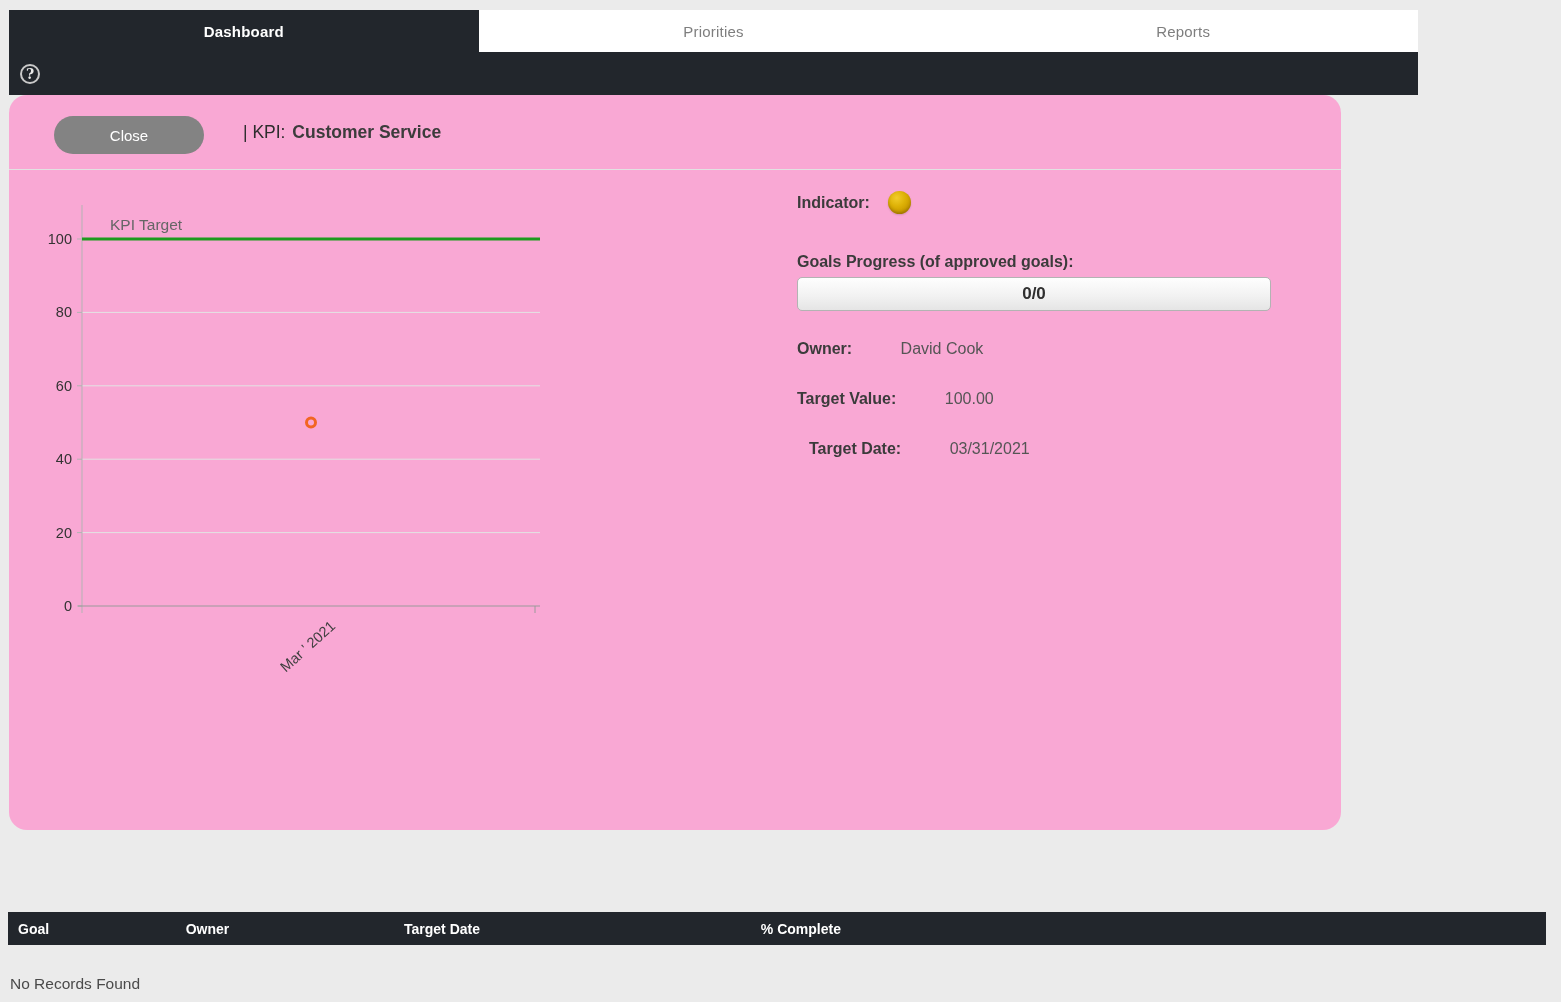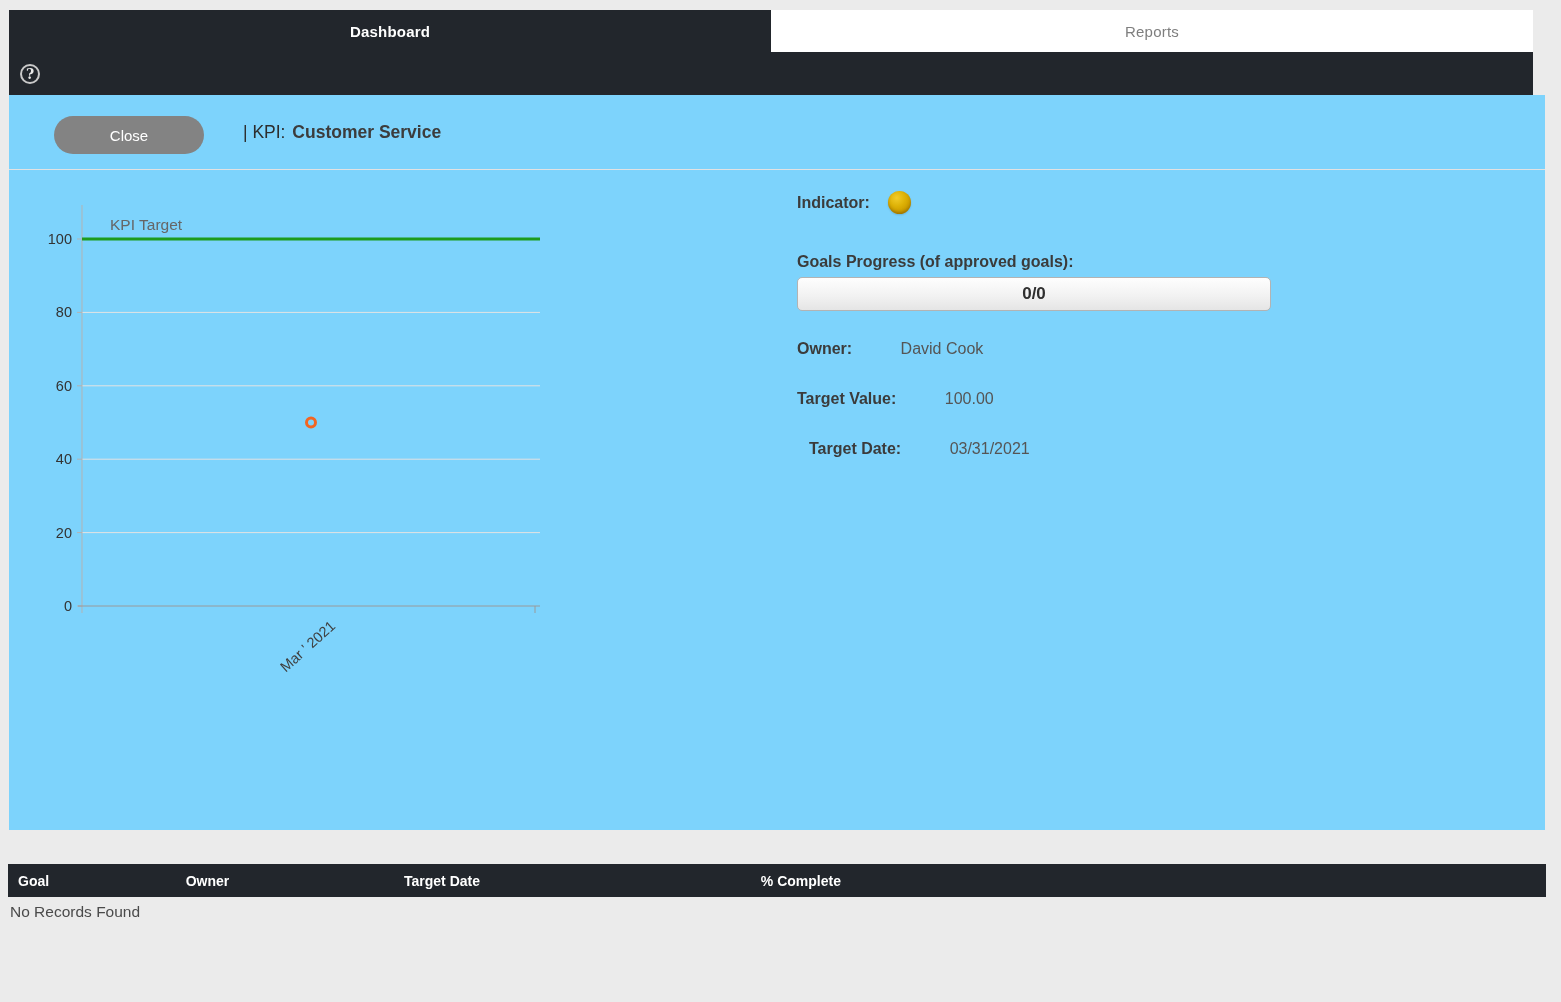--- a/index.html
+++ b/index.html
@@ -5,39 +5,40 @@
   * { margin: 0; padding: 0; box-sizing: border-box; }
   html, body { width: 1561px; height: 1002px; overflow: hidden; }
   body {
     background: #ebebeb;
     font-family: "Liberation Sans", sans-serif;
     color: #333;
   }
   .app { position: relative; width: 1561px; height: 1002px; }
 
   
-  .chrome { position: absolute; left: 9px; top: 10px; width: 1524px; }
+  .chrome { position: absolute; left: 9px; top: 10px; width: 1409px; }
   .tabrow { display: flex; height: 42px; background: #ffffff; }
   .tab {
     flex: 1; display: flex; align-items: center; justify-content: center;
     font-size: 15px; color: #7e7e7e; cursor: pointer; letter-spacing: 0.2px;
   }
   .tab.active { background: #22262c; color: #ffffff; font-weight: 700; }
   .subbar { height: 43px; background: #22262c; display: flex; align-items: center; }
   .help-icon {
     margin-left: 11px; width: 20px; height: 20px; border-radius: 50%;
     border: 2px solid #c9c9c9; color: #e8e8e8; font-size: 14px; font-weight: 700;
     display: flex; align-items: center; justify-content: center; cursor: pointer;
     font-family: "DejaVu Serif", serif;
   }
 
   
   .panel {
-    position: absolute; left: 9px; top: 95px; width: 1536px; height: 735px;
-    background: #7dd3fc;
+    position: absolute; left: 9px; top: 95px; width: 1332px; height: 735px;
+    background: #f9a8d4;
+    border-radius: 18px;
   }
   .toolbar-row { position: relative; height: 75px; border-bottom: 1px solid #e2e2e2; }
   .close-btn {
     position: absolute; left: 45px; top: 21px; width: 150px; height: 38px;
     background: #838383; border: none; border-radius: 19px;
     color: #ffffff; font-size: 15px; font-family: inherit; cursor: pointer;
   }
   .kpi-title { position: absolute; left: 210px; top: 27px; font-size: 17.5px; }
   .kpi-prefix { font-weight: 400; color: #2d2d2d; margin-left: 24px; }
   .kpi-name { font-weight: 600; color: #3c3c3c; margin-left: 2px; }
@@ -62,42 +63,45 @@
     border: 1px solid #b3b3b3; border-radius: 5px;
     background: linear-gradient(#fefefe, #f2f2f2 55%, #e5e5e5);
     display: flex; align-items: center; justify-content: center;
     font-size: 17px; font-weight: 600; color: #2f2f2f;
   }
   .owner-row  { position: absolute; top: 245px; left: 0; }
   .tvalue-row { position: absolute; top: 295px; left: 0; }
   .tdate-row  { position: absolute; top: 345px; left: 12px; }
 
   
-  .goals-table { position: absolute; left: 8px; top: 864px; width: 1538px; }
+  .goals-table { position: absolute; left: 8px; top: 912px; width: 1538px; }
   .thead {
     display: flex; align-items: center; height: 33px; background: #22262c;
     color: #ffffff; font-size: 14px; font-weight: 700;
   }
   .th { padding-left: 10px; white-space: nowrap; }
   .col-goal { width: 10.9%; }
   .col-owner { width: 14.2%; }
   .col-tdate { width: 23.2%; }
   .col-complete { width: 23.8%; }
   .col-mdate { flex: 1; }
-  .empty-msg { padding: 6px 0 0 2px; font-size: 15.5px; color: #4a4a4a; }
+  .empty-msg { padding: 6px 0 0 2px; font-size: 15.5px; color: #4a4a4a; margin-top: 24px; }
 </style>
 </head>
 <body>
 
 <div class="app">
 
   <div class="chrome">
     <div class="tabrow">
       <div class="tab active">
         <span>Dashboard</span>
+      </div>
+      <div class="tab">
+        <span>Priorities</span>
       </div>
       <div class="tab">
         <span>Reports</span>
       </div>
     </div>
     <div class="subbar">
       <div class="help-icon">?</div>
     </div>
   </div>
 

